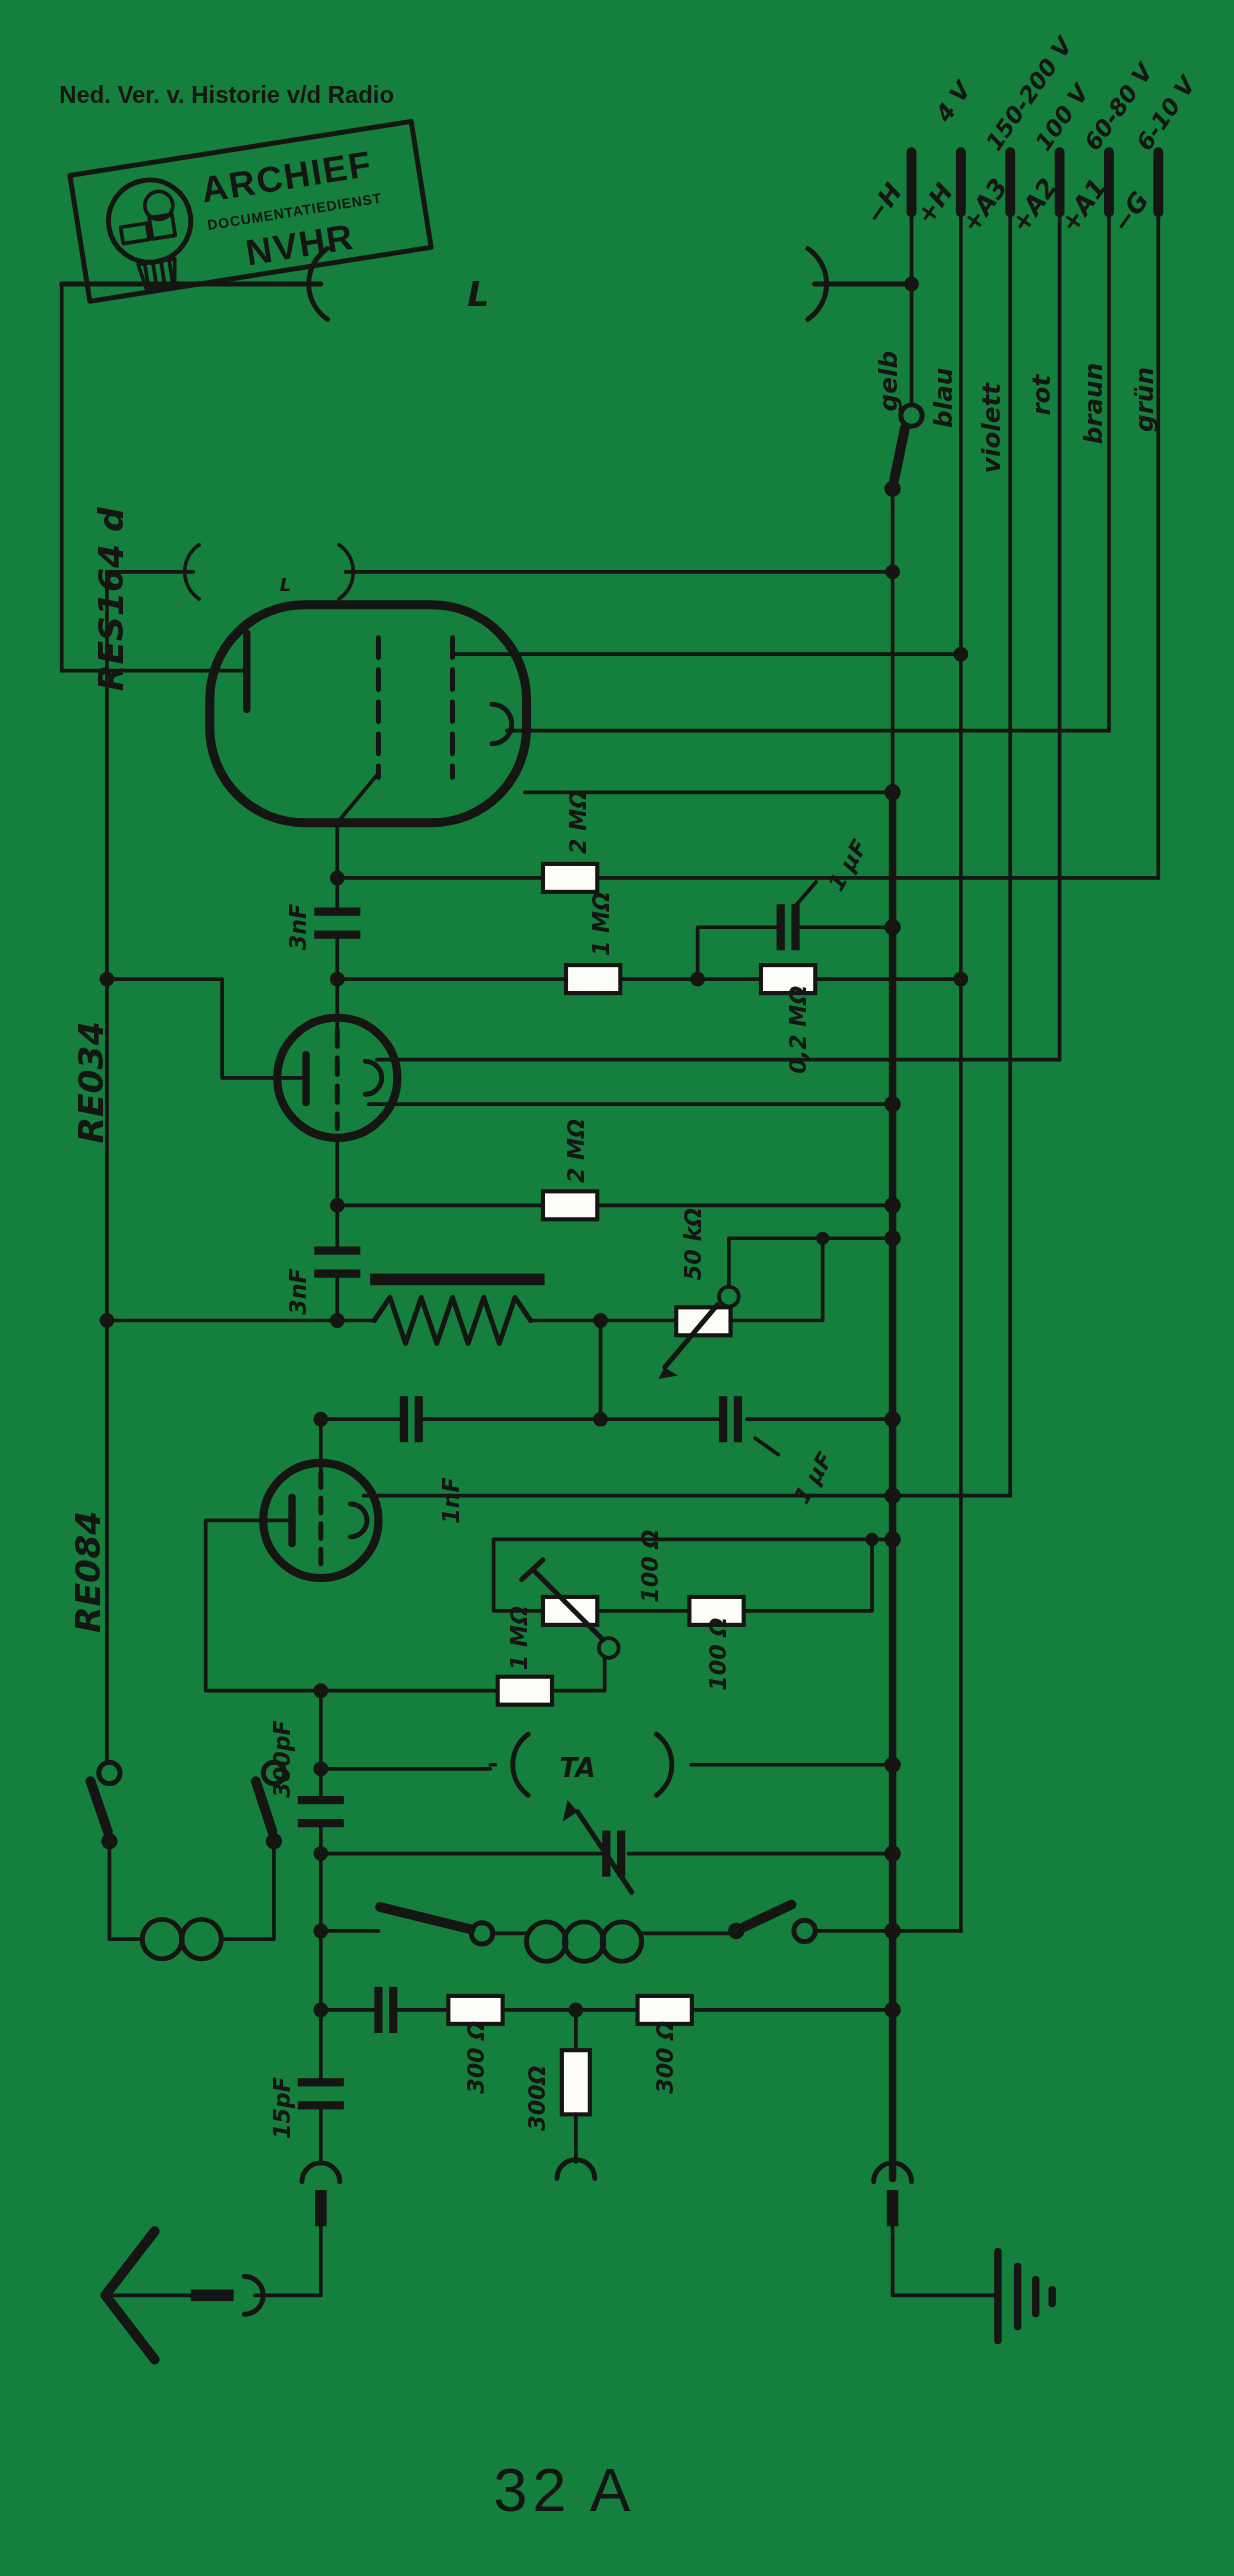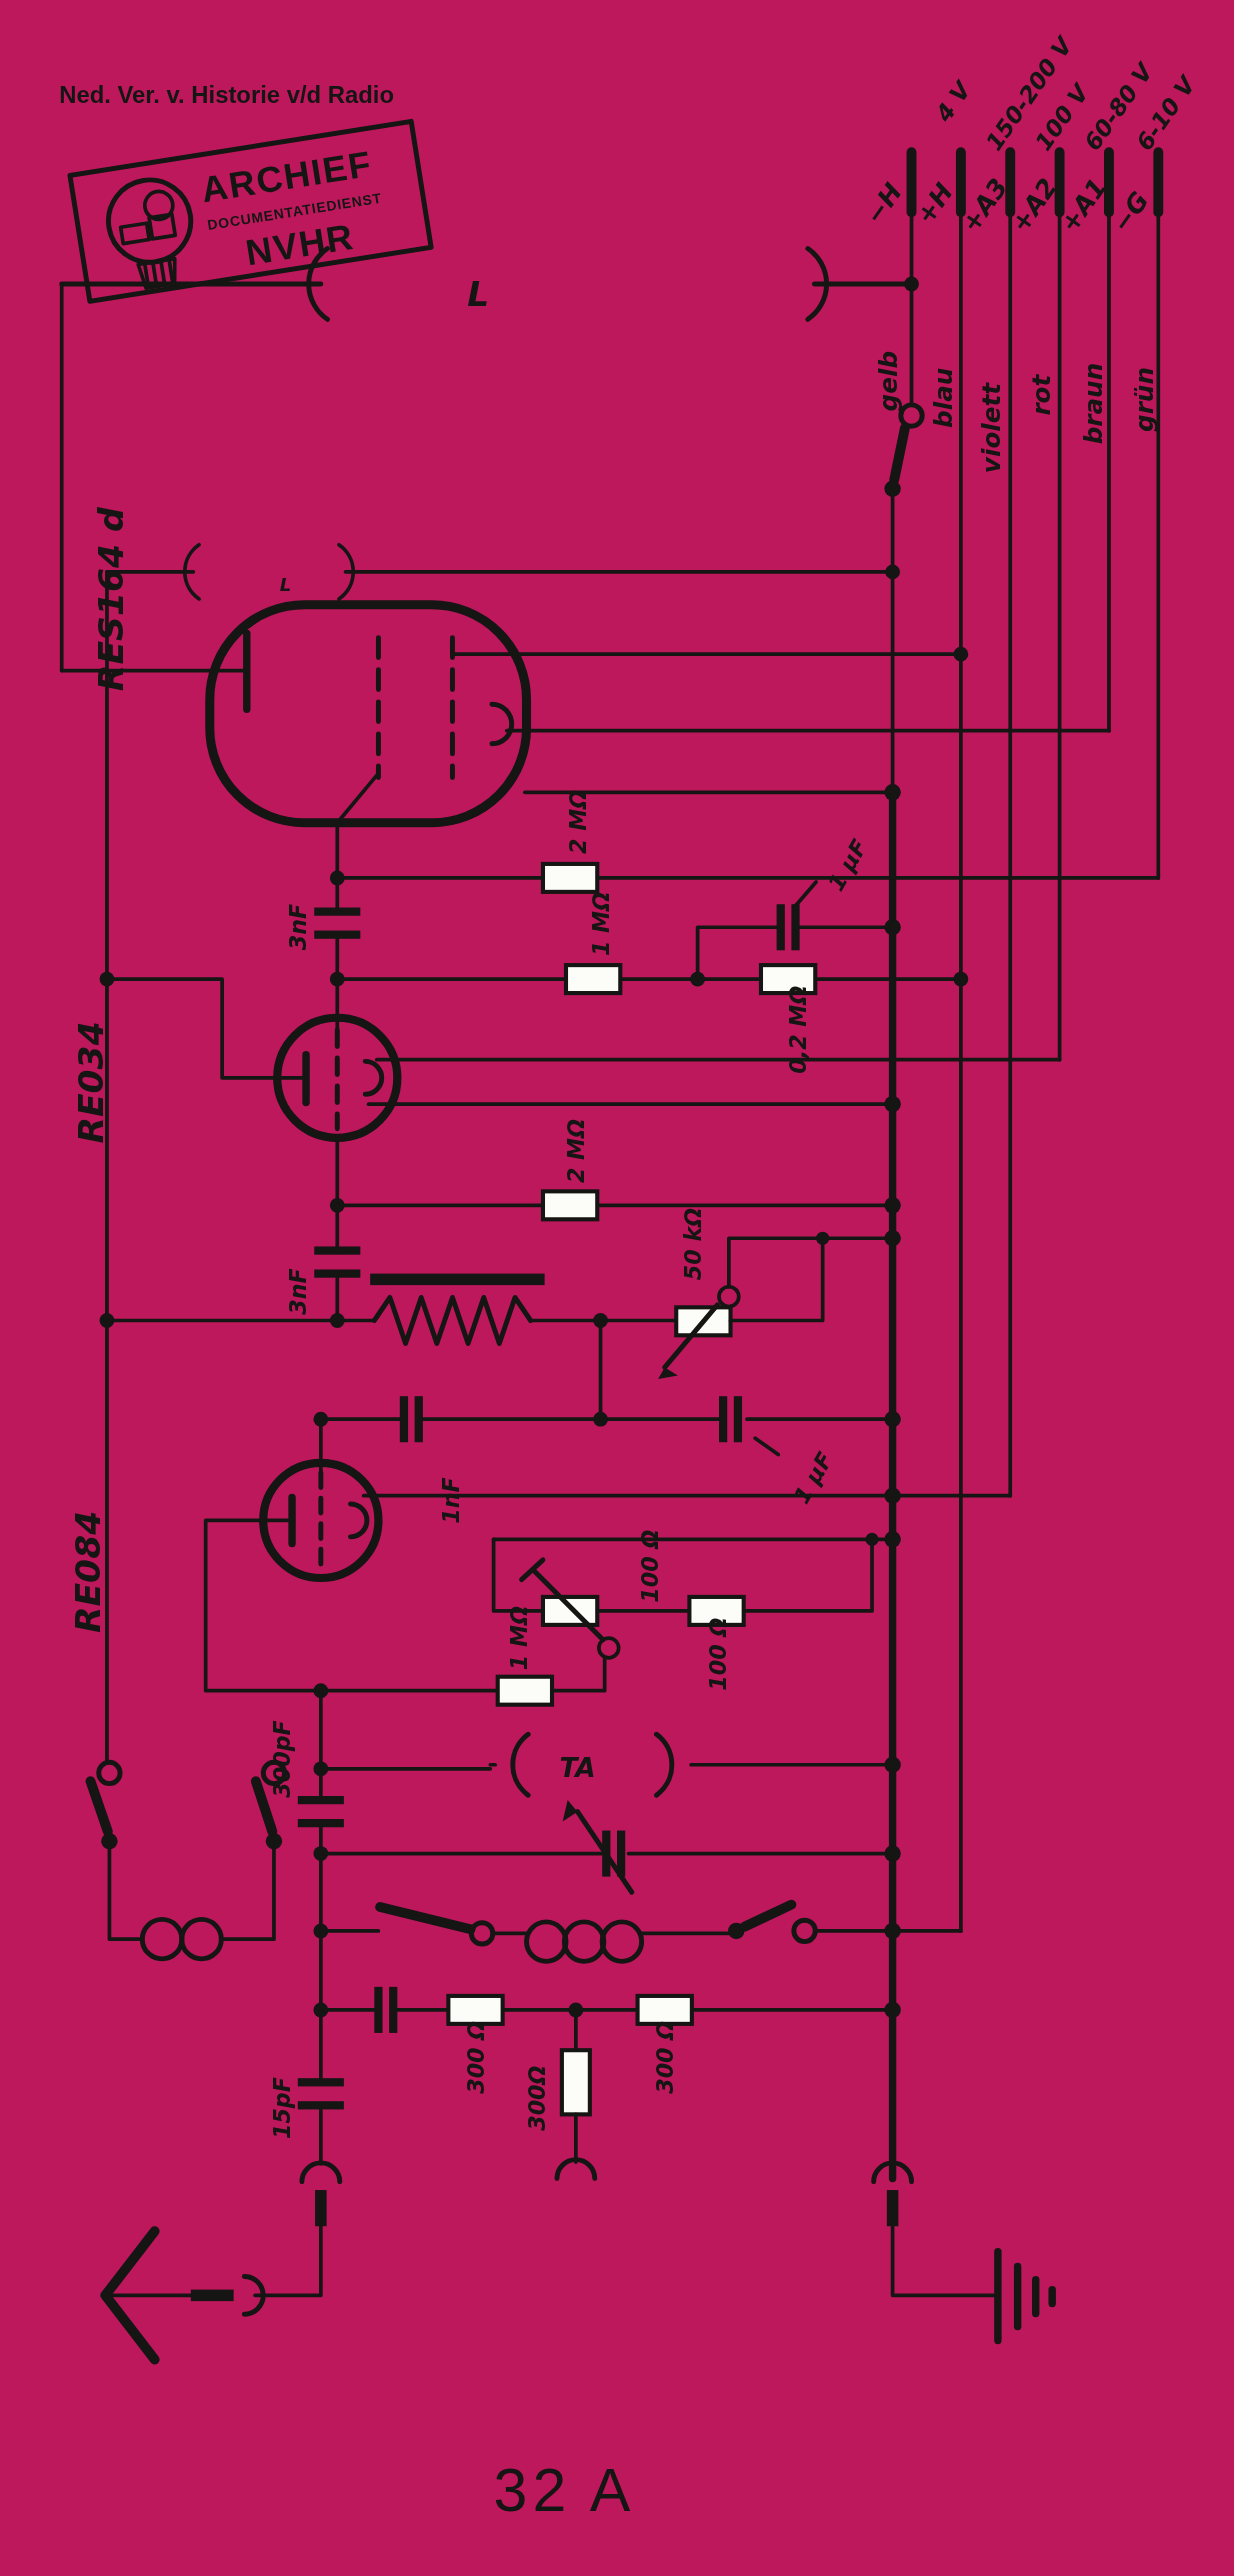--- a/index.html
+++ b/index.html
@@ -1,17 +1,17 @@
 <!DOCTYPE html>
 <html style="font-size:13px"><head>
 <meta charset="utf-8">
 <style>
   html,body{margin:0;padding:0;background:#e8e8e4;}
   .page{
-    position:relative;width:1234px;height:2576px;background:#be185d;
+    position:relative;width:1234px;height:2576px;background:#15803d;
     font-family:"DejaVu Sans",sans-serif;color:#151513;overflow:hidden;
     margin:0 auto;
   }
   svg{position:absolute;left:0;top:0;}
   .ink{stroke:#151513;fill:none;stroke-linecap:round;stroke-linejoin:round;}
   .w4{stroke-width:4.5;} .w6{stroke-width:6;} .w9{stroke-width:9;} .w12{stroke-width:12;}
   .fill{fill:#151513;stroke:none;}
   .compbox{fill:#fcfcf9;stroke:#151513;stroke-width:5;}
   text{fill:#151513;}
   .lbl{font-style:italic;font-weight:bold;font-size:27px;font-family:"DejaVu Sans",sans-serif;}

